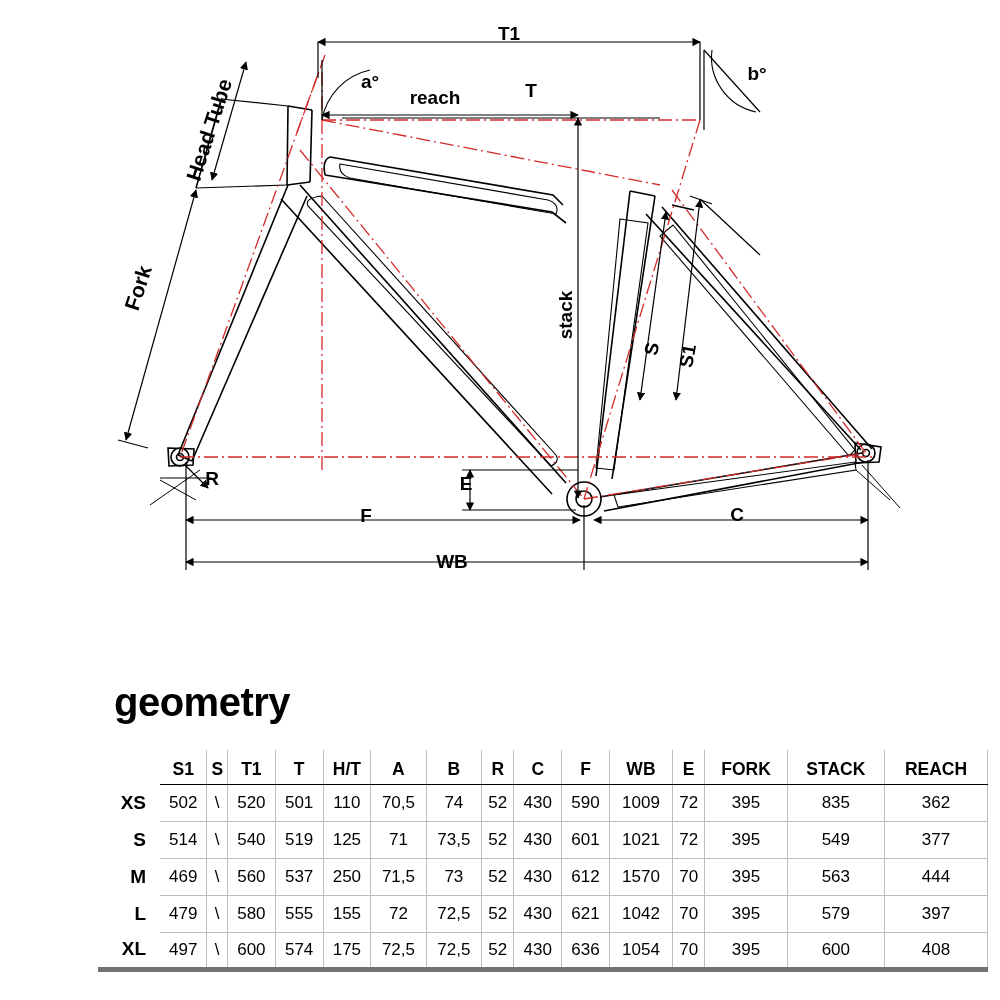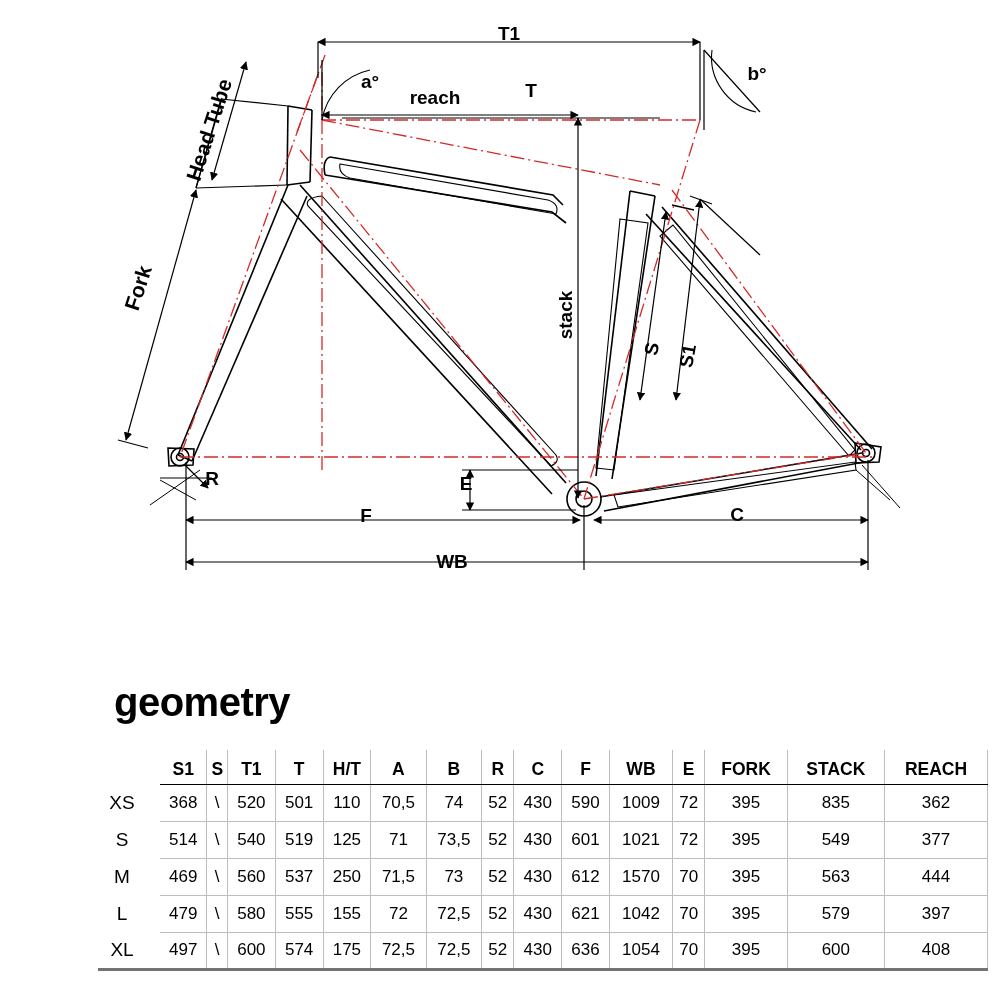--- a/index.html
+++ b/index.html
@@ -74,25 +74,26 @@
     border-bottom: 1px solid #000;
     height: 34px;
     vertical-align: bottom;
     padding-bottom: 4px;
   }
   table.geo thead th.sizecol { border-bottom: none; }
   table.geo tbody td {
     border-bottom: 1px solid #bdbdbd;
   }
   table.geo tbody tr:last-child td {
-    border-bottom: 3px solid #737373;
+    border-bottom: 5px solid #737373;
   }
   table.geo tbody td.sizecol {
-    font-weight: normal;
+    font-weight: bold;
     font-size: 19px;
+    text-align: right;
     padding-right: 14px;
     border-bottom: none;
     width: 62px;
   }
   table.geo td.vcell { border-left: 1px solid #bdbdbd; }
   table.geo thead th.vcell { border-left: 1px solid #bdbdbd; }
   table.geo td.lastcell, table.geo th.lastcell { border-right: 1px solid #bdbdbd; }
 </style>
 </head>
 <body>
@@ -279,21 +280,21 @@
               <th class="vcell">WB</th>
               <th class="vcell">E</th>
               <th class="vcell">FORK</th>
               <th class="vcell">STACK</th>
               <th class="vcell lastcell">REACH</th>
             </tr>
         </thead>
         <tbody>
             <tr>
               <td class="sizecol">XS</td>
-              <td>368</td>
+              <td>502</td>
               <td class="vcell">\</td>
               <td class="vcell">520</td>
               <td class="vcell">501</td>
               <td class="vcell">110</td>
               <td class="vcell">70,5</td>
               <td class="vcell">74</td>
               <td class="vcell">52</td>
               <td class="vcell">430</td>
               <td class="vcell">590</td>
               <td class="vcell">1009</td>

